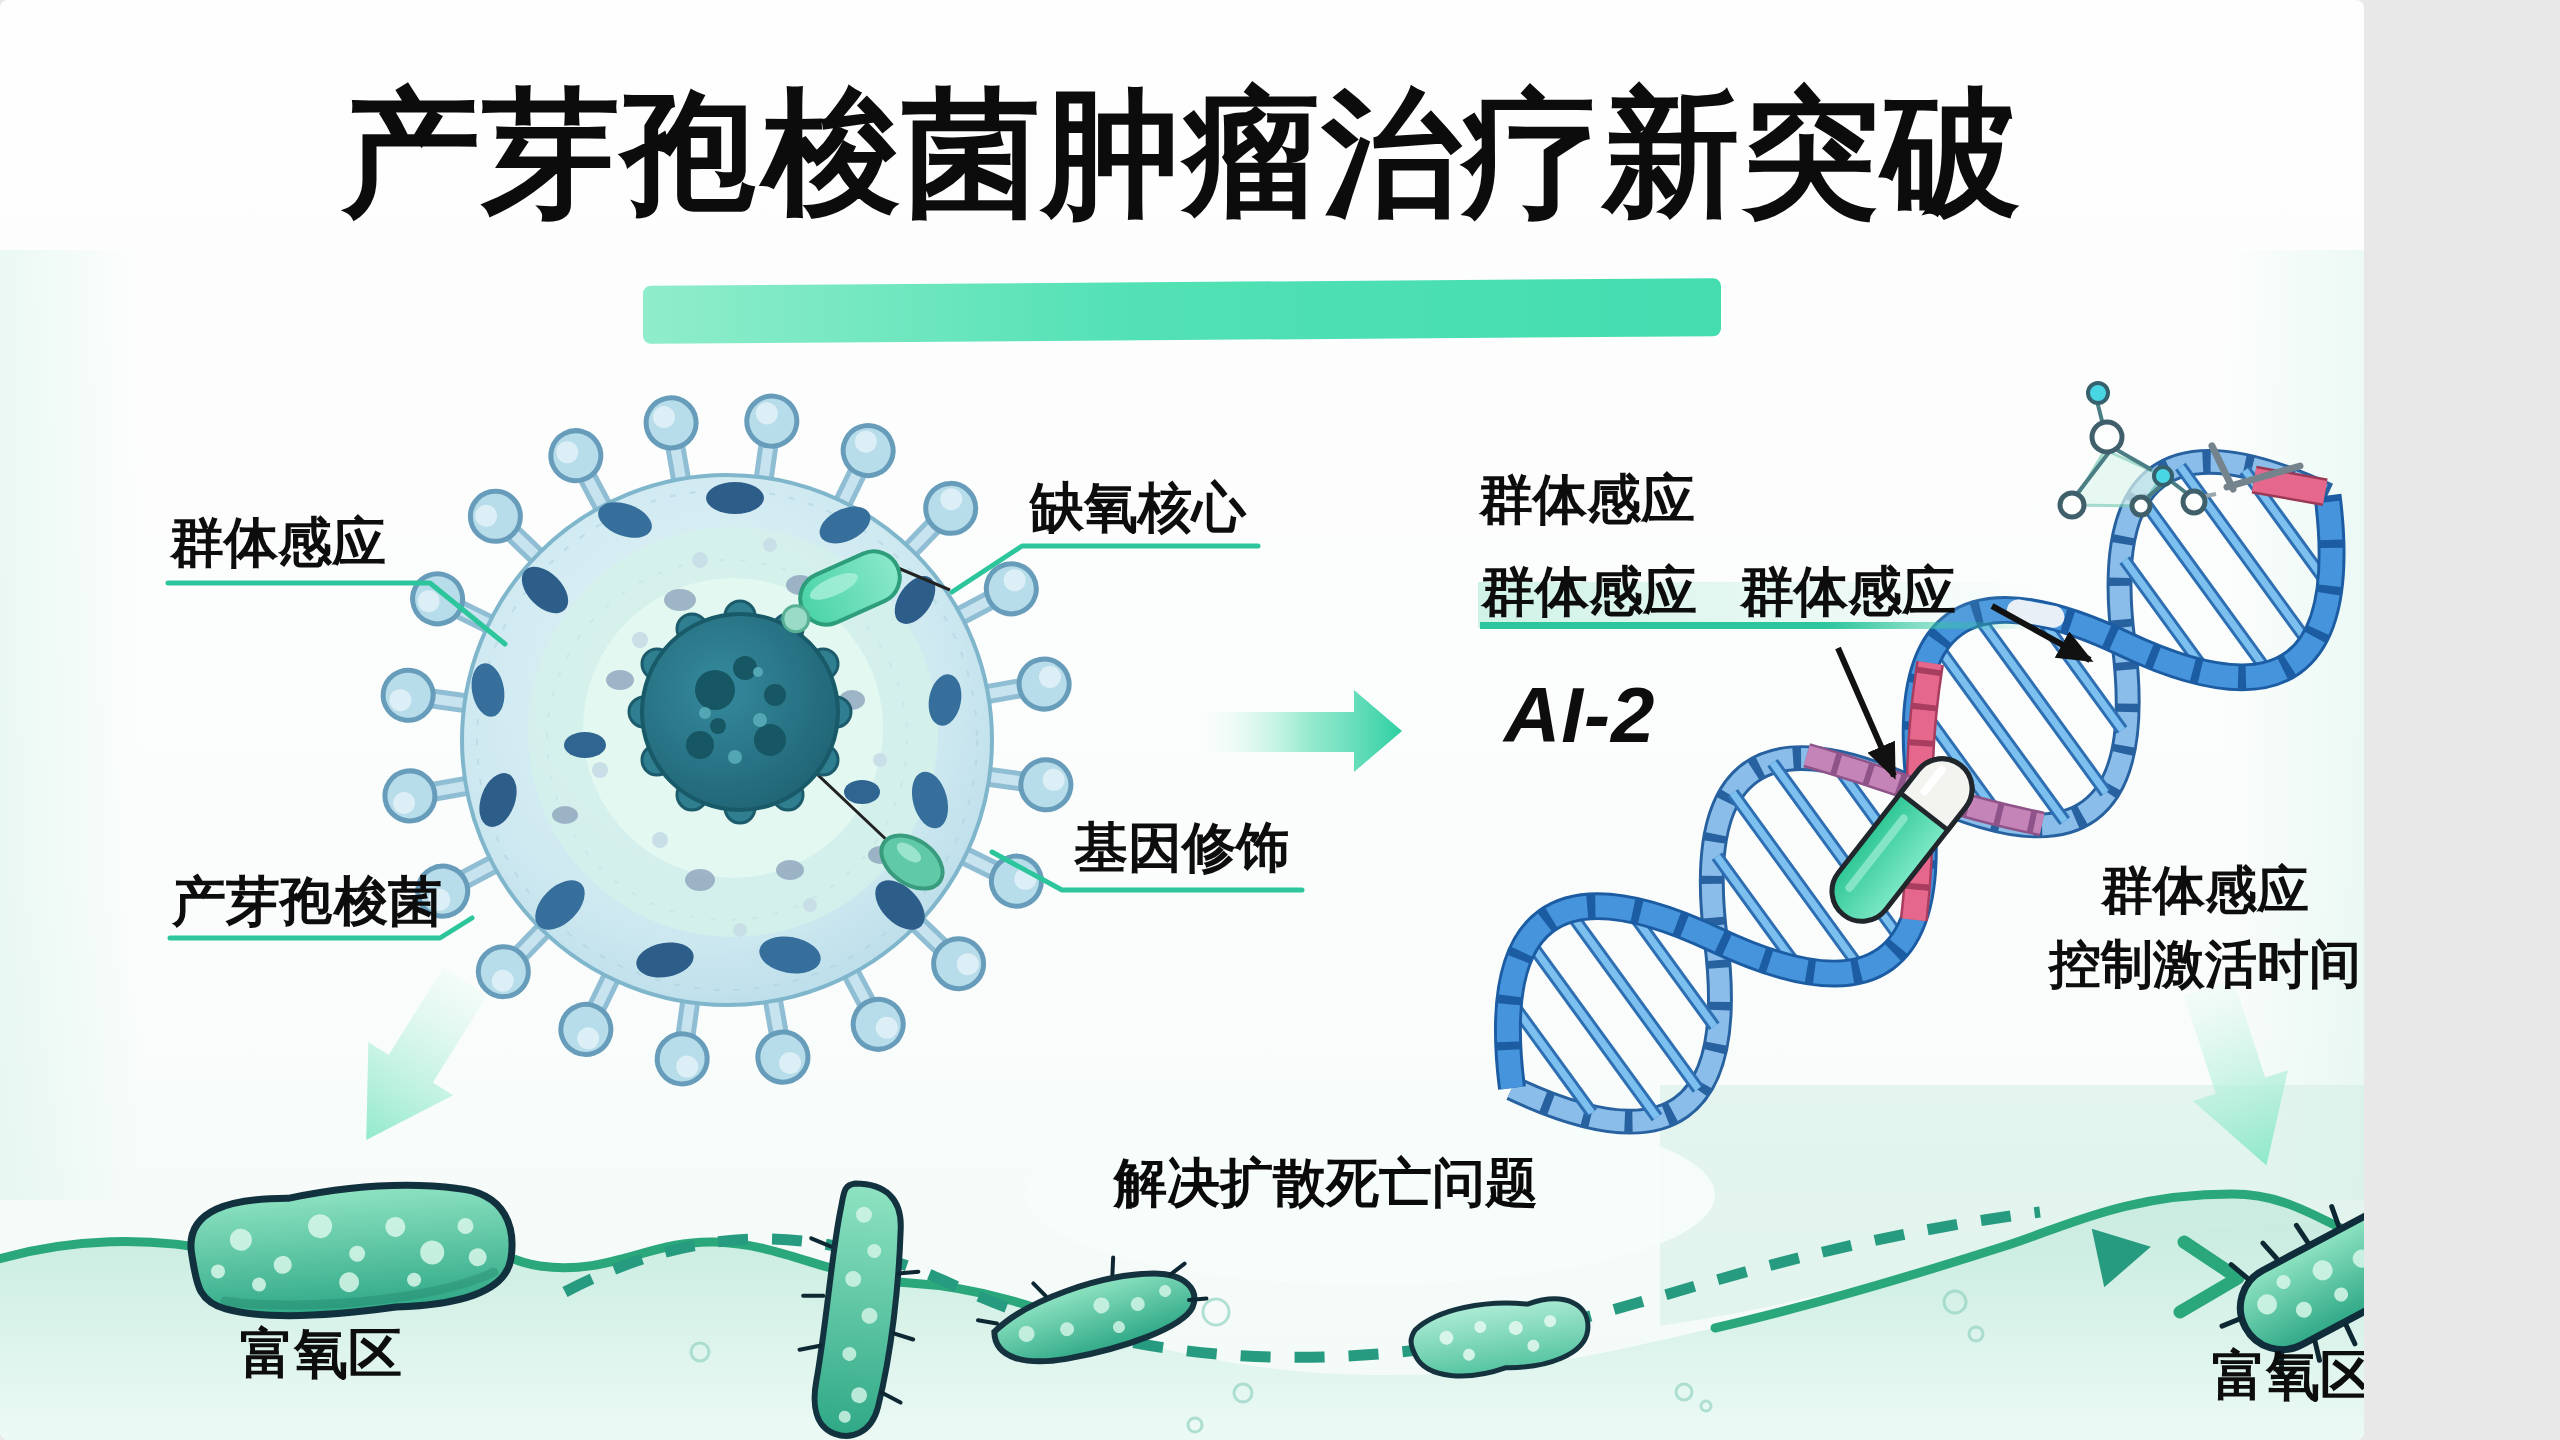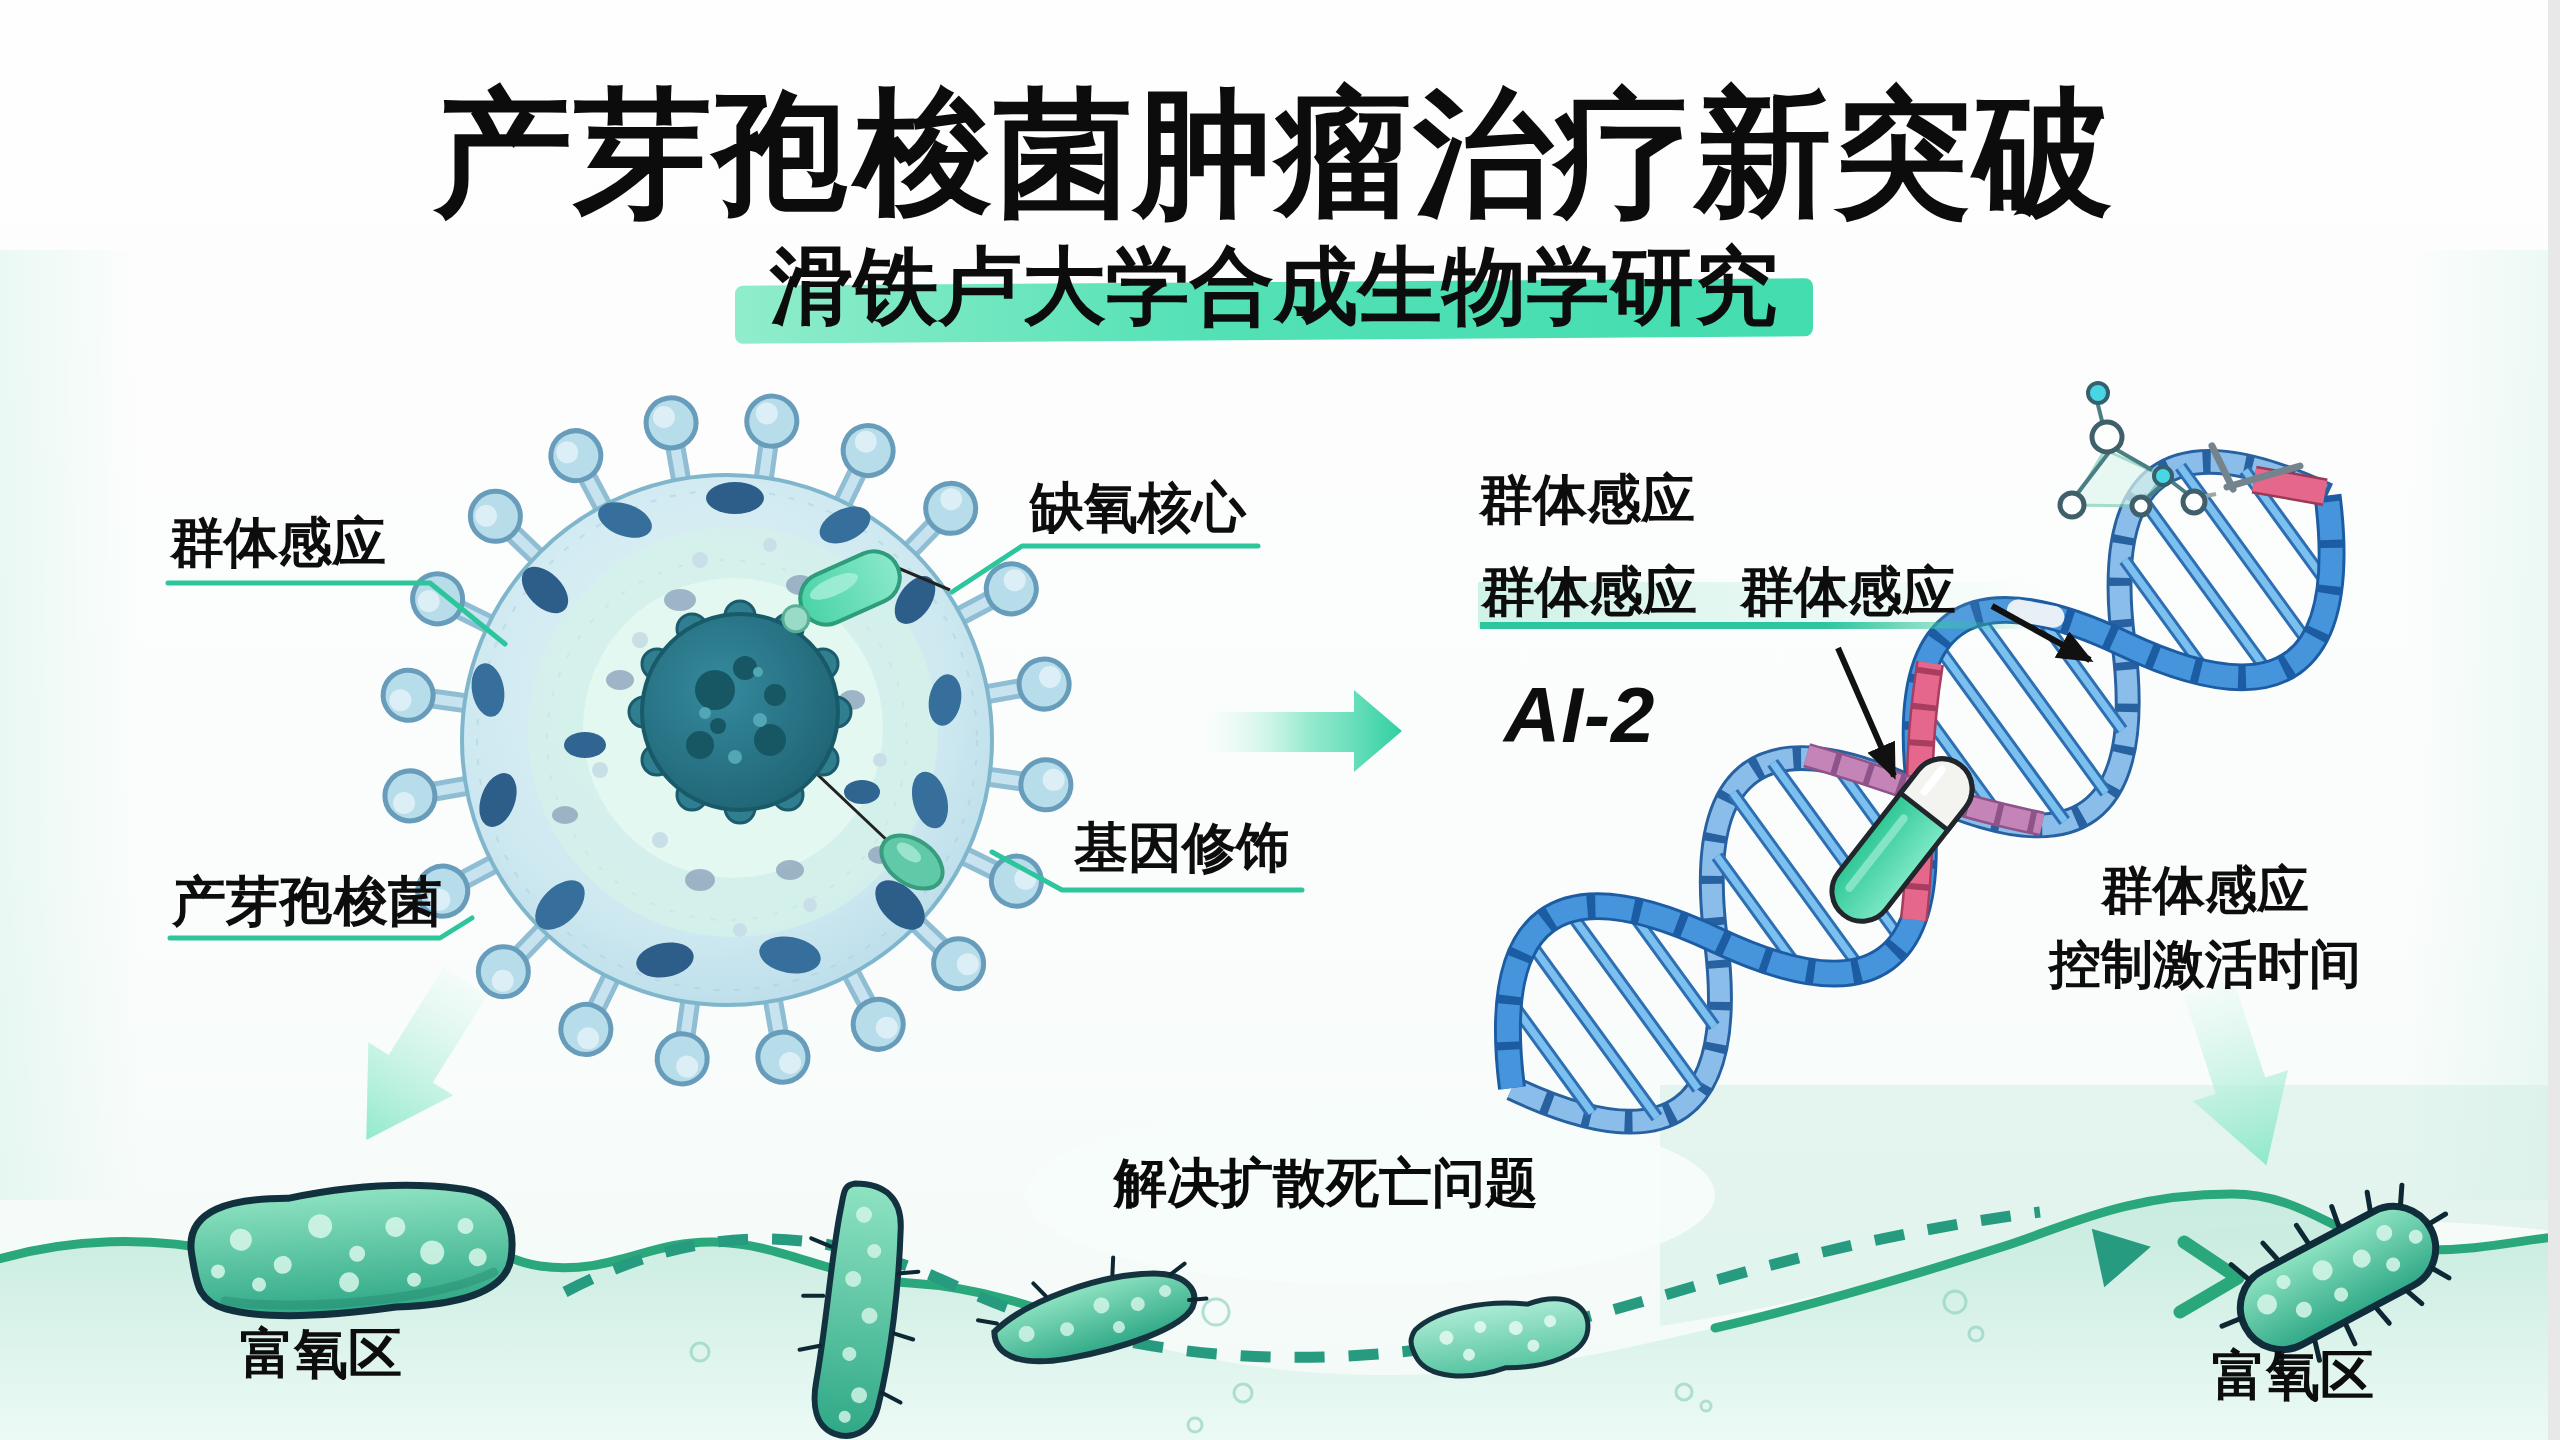--- a/index.html
+++ b/index.html
@@ -1,19 +1,19 @@
 <!DOCTYPE html>
 <html><head>
 <meta charset="utf-8">
 <style>
   html,body{margin:0;padding:0;background:#e8e8e8;}
   .canvas{
-    position:relative;width:2548px;height:1440px;overflow:hidden;
+    position:relative;width:2364px;height:1440px;overflow:hidden;
     background:linear-gradient(180deg,#fdfefd 0%,#fbfdfc 60%,#f3faf7 100%);
-    font-family:"Liberation Sans","DejaVu Sans",sans-serif;color:#111;
+    font-family:"Liberation Sans","DejaVu Sans",sans-serif;color:#111;border-radius:8px;
   }
   .abs{position:absolute;white-space:nowrap;}
   svg.layer{position:absolute;left:0;top:0;width:2560px;height:1440px;}
   .page-title{
     left:0;right:0;top:62px;text-align:center;
     font-size:138px;font-weight:900;letter-spacing:2px;color:#0c0c0c;
   }
   .subtitle-wrap{left:0;right:0;top:230px;text-align:center;height:120px;}
   .subtitle-hl{
     position:absolute;left:50%;transform:translateX(-50%) skewY(-0.4deg);
@@ -440,21 +440,20 @@
     </g>
     <g transform="translate(2238,1078) rotate(72)" opacity="0.85">
       <polygon points="-95,-26 8,-26 8,-50 92,0 8,50 8,26 -95,26" fill="url(#downArrowGrad)"></polygon>
     </g>
   </svg>
 
   <div class="abs page-title">产芽孢梭菌肿瘤治疗新突破</div>
 
   <div class="abs subtitle-wrap">
     <span class="subtitle-hl"></span>
-    <span class="subtitle-text">滑铁卢大学合成生物学研究</span>
   </div>
 
   <div class="abs diagram-label" style="left:170px;top:507px;">群体感应</div>
   <div class="abs diagram-label" style="left:1030px;top:472px;">缺氧核心</div>
   <div class="abs diagram-label" style="left:172px;top:866px;">产芽孢梭菌</div>
   <div class="abs diagram-label" style="left:1074px;top:812px;">基因修饰</div>
 
   <div class="abs diagram-label" style="left:1479px;top:464px;">群体感应</div>
   <div class="abs diagram-label" style="left:1481px;top:556px;">群体感应</div>
   <div class="abs diagram-label" style="left:1740px;top:556px;">群体感应</div>

